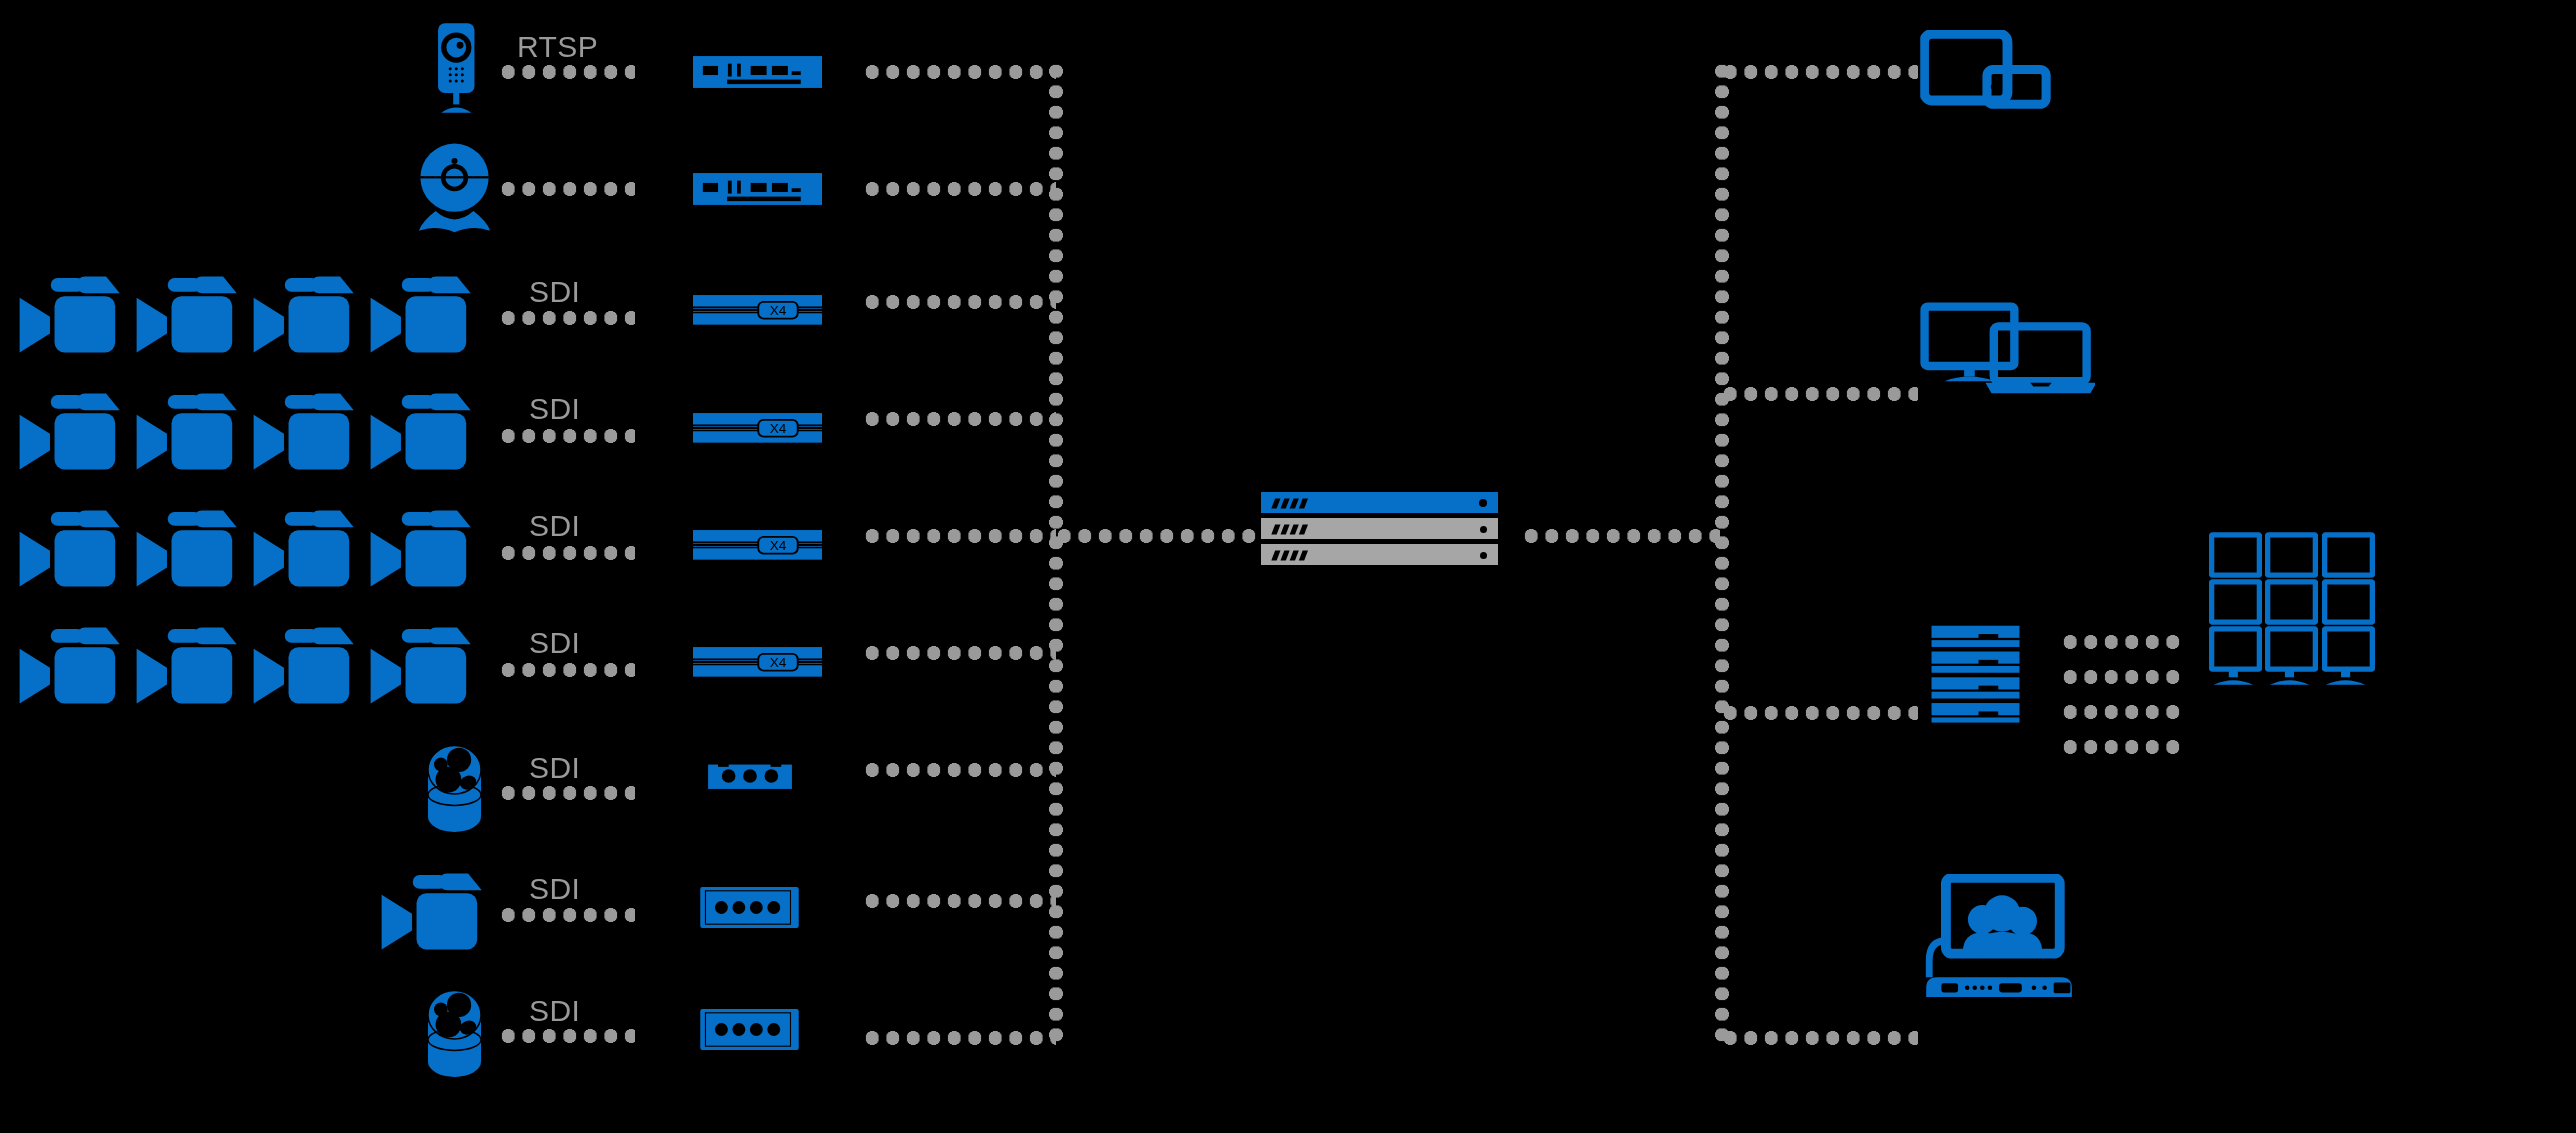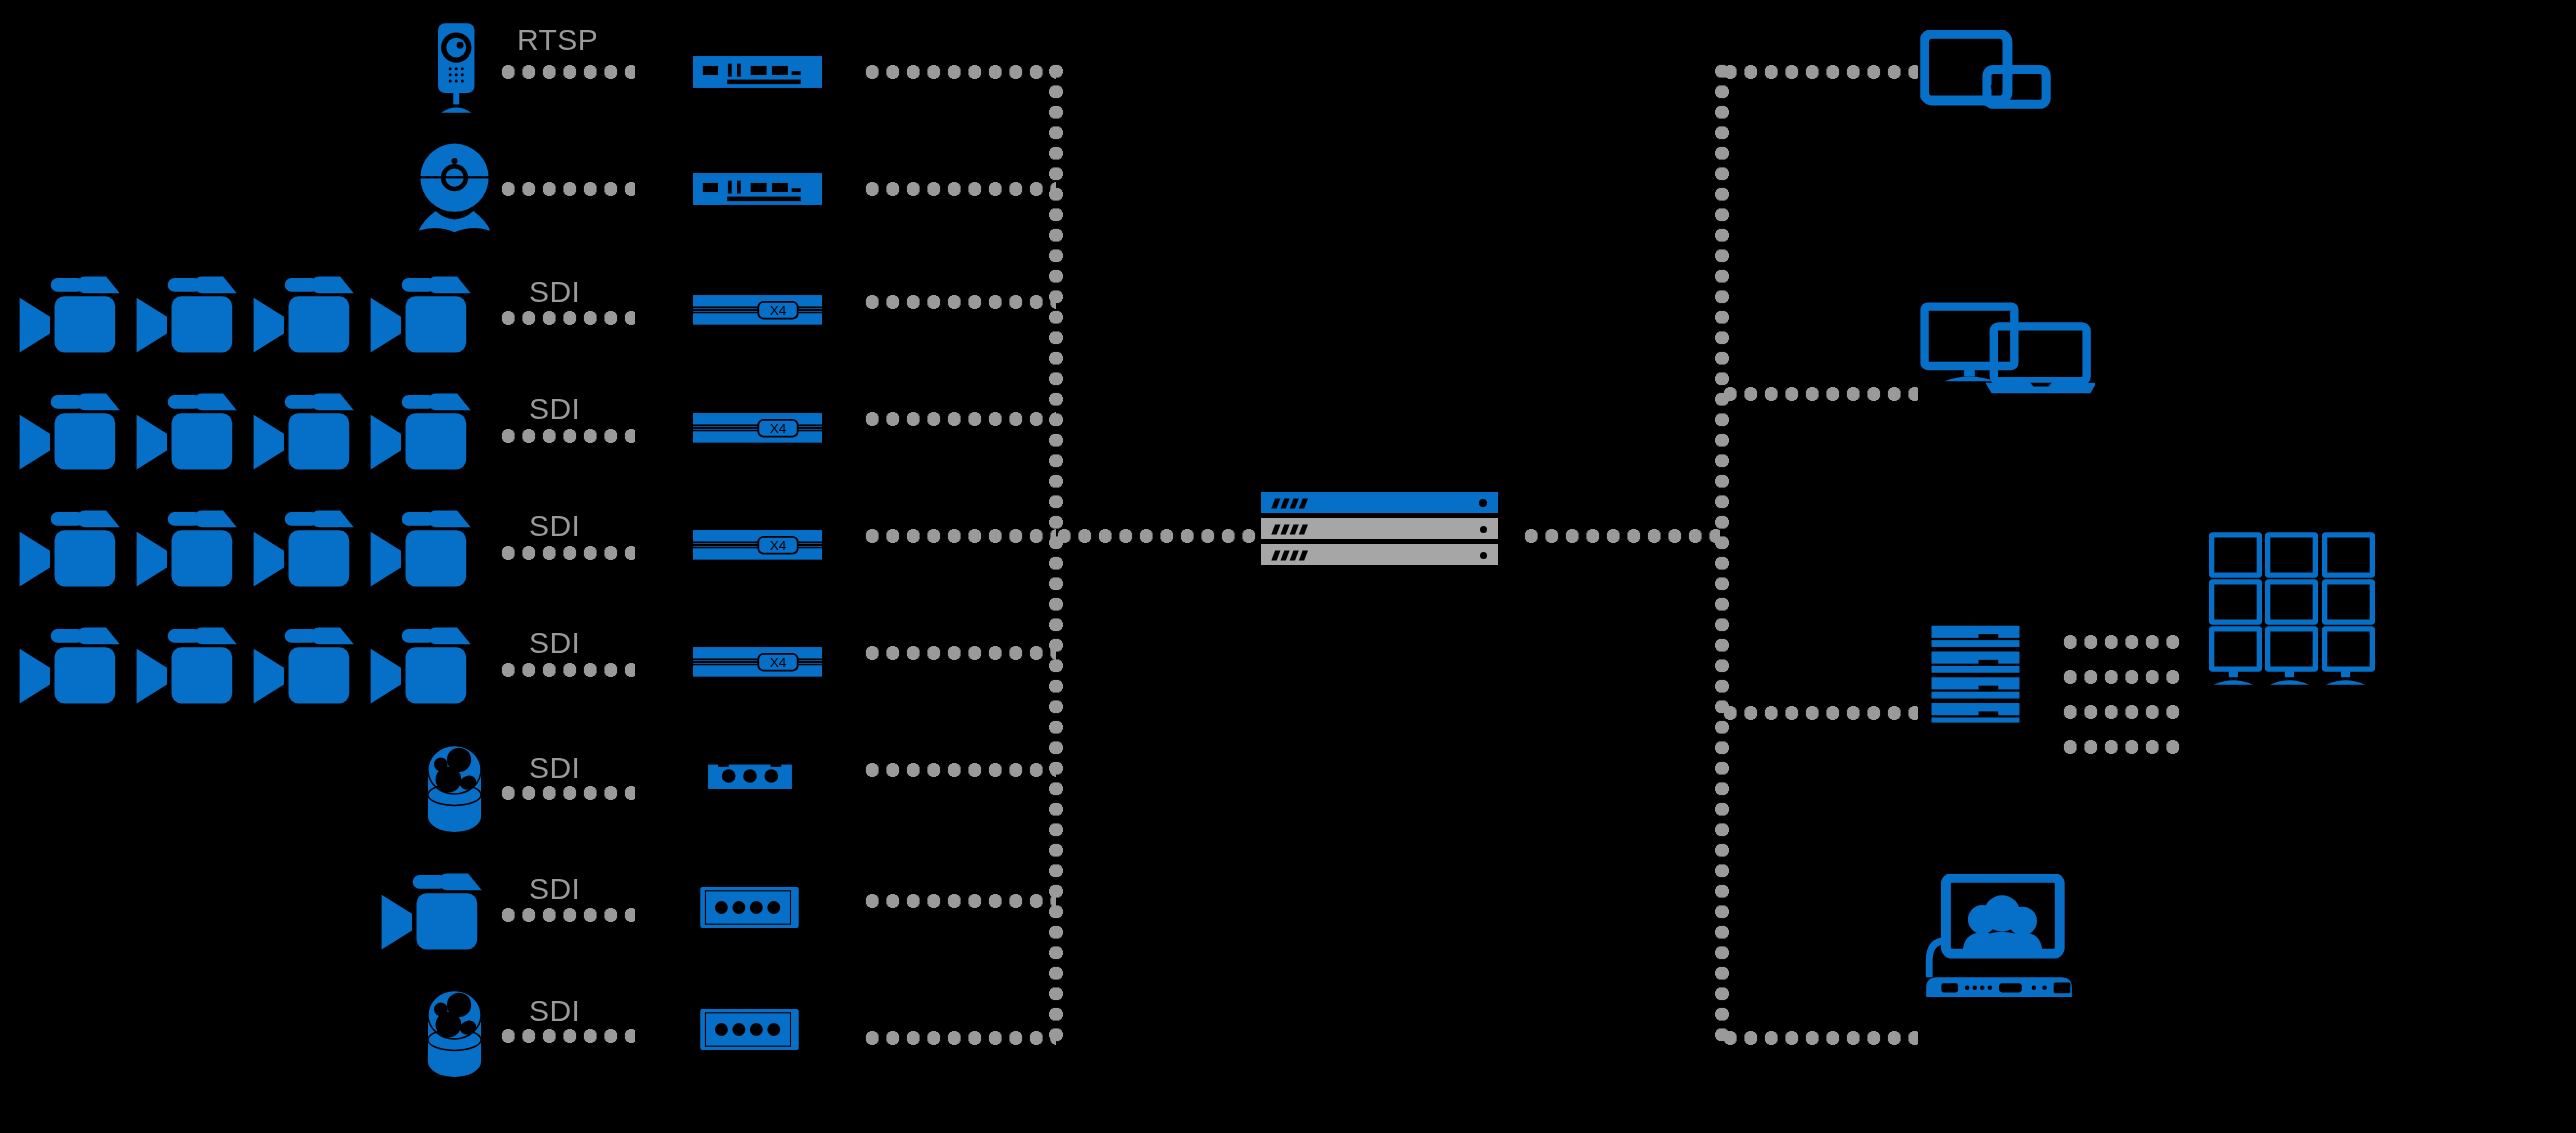--- a/index.html
+++ b/index.html
@@ -241,21 +241,21 @@
     </svg>
 
 <svg class="abs" style="left:380px;top:866px;width:114px;height:91px" viewBox="0 0 150 120" width="114" height="91">
       <use href="#ic-camcorder"></use>
     </svg>
 
 <svg class="abs" style="left:409px;top:988px;width:91px;height:99px" viewBox="0 0 120 130" width="91" height="99">
       <use href="#ic-ptz"></use>
     </svg>
 
-<div class="lbl" style="left:517px;top:23px">RTSP</div>
+<div class="lbl" style="left:517px;top:30px">RTSP</div>
 <div class="lbl" style="left:529px;top:275px">SDI</div>
 <div class="lbl" style="left:529px;top:392px">SDI</div>
 <div class="lbl" style="left:529px;top:509px">SDI</div>
 <div class="lbl" style="left:529px;top:626px">SDI</div>
 <div class="lbl" style="left:529px;top:751px">SDI</div>
 <div class="lbl" style="left:529px;top:872px">SDI</div>
 <div class="lbl" style="left:529px;top:994px">SDI</div>
 
 <div class="dotsH" style="left:498px;top:65px;width:137px"></div>
 <div class="dotsH" style="left:498px;top:182px;width:137px"></div>

